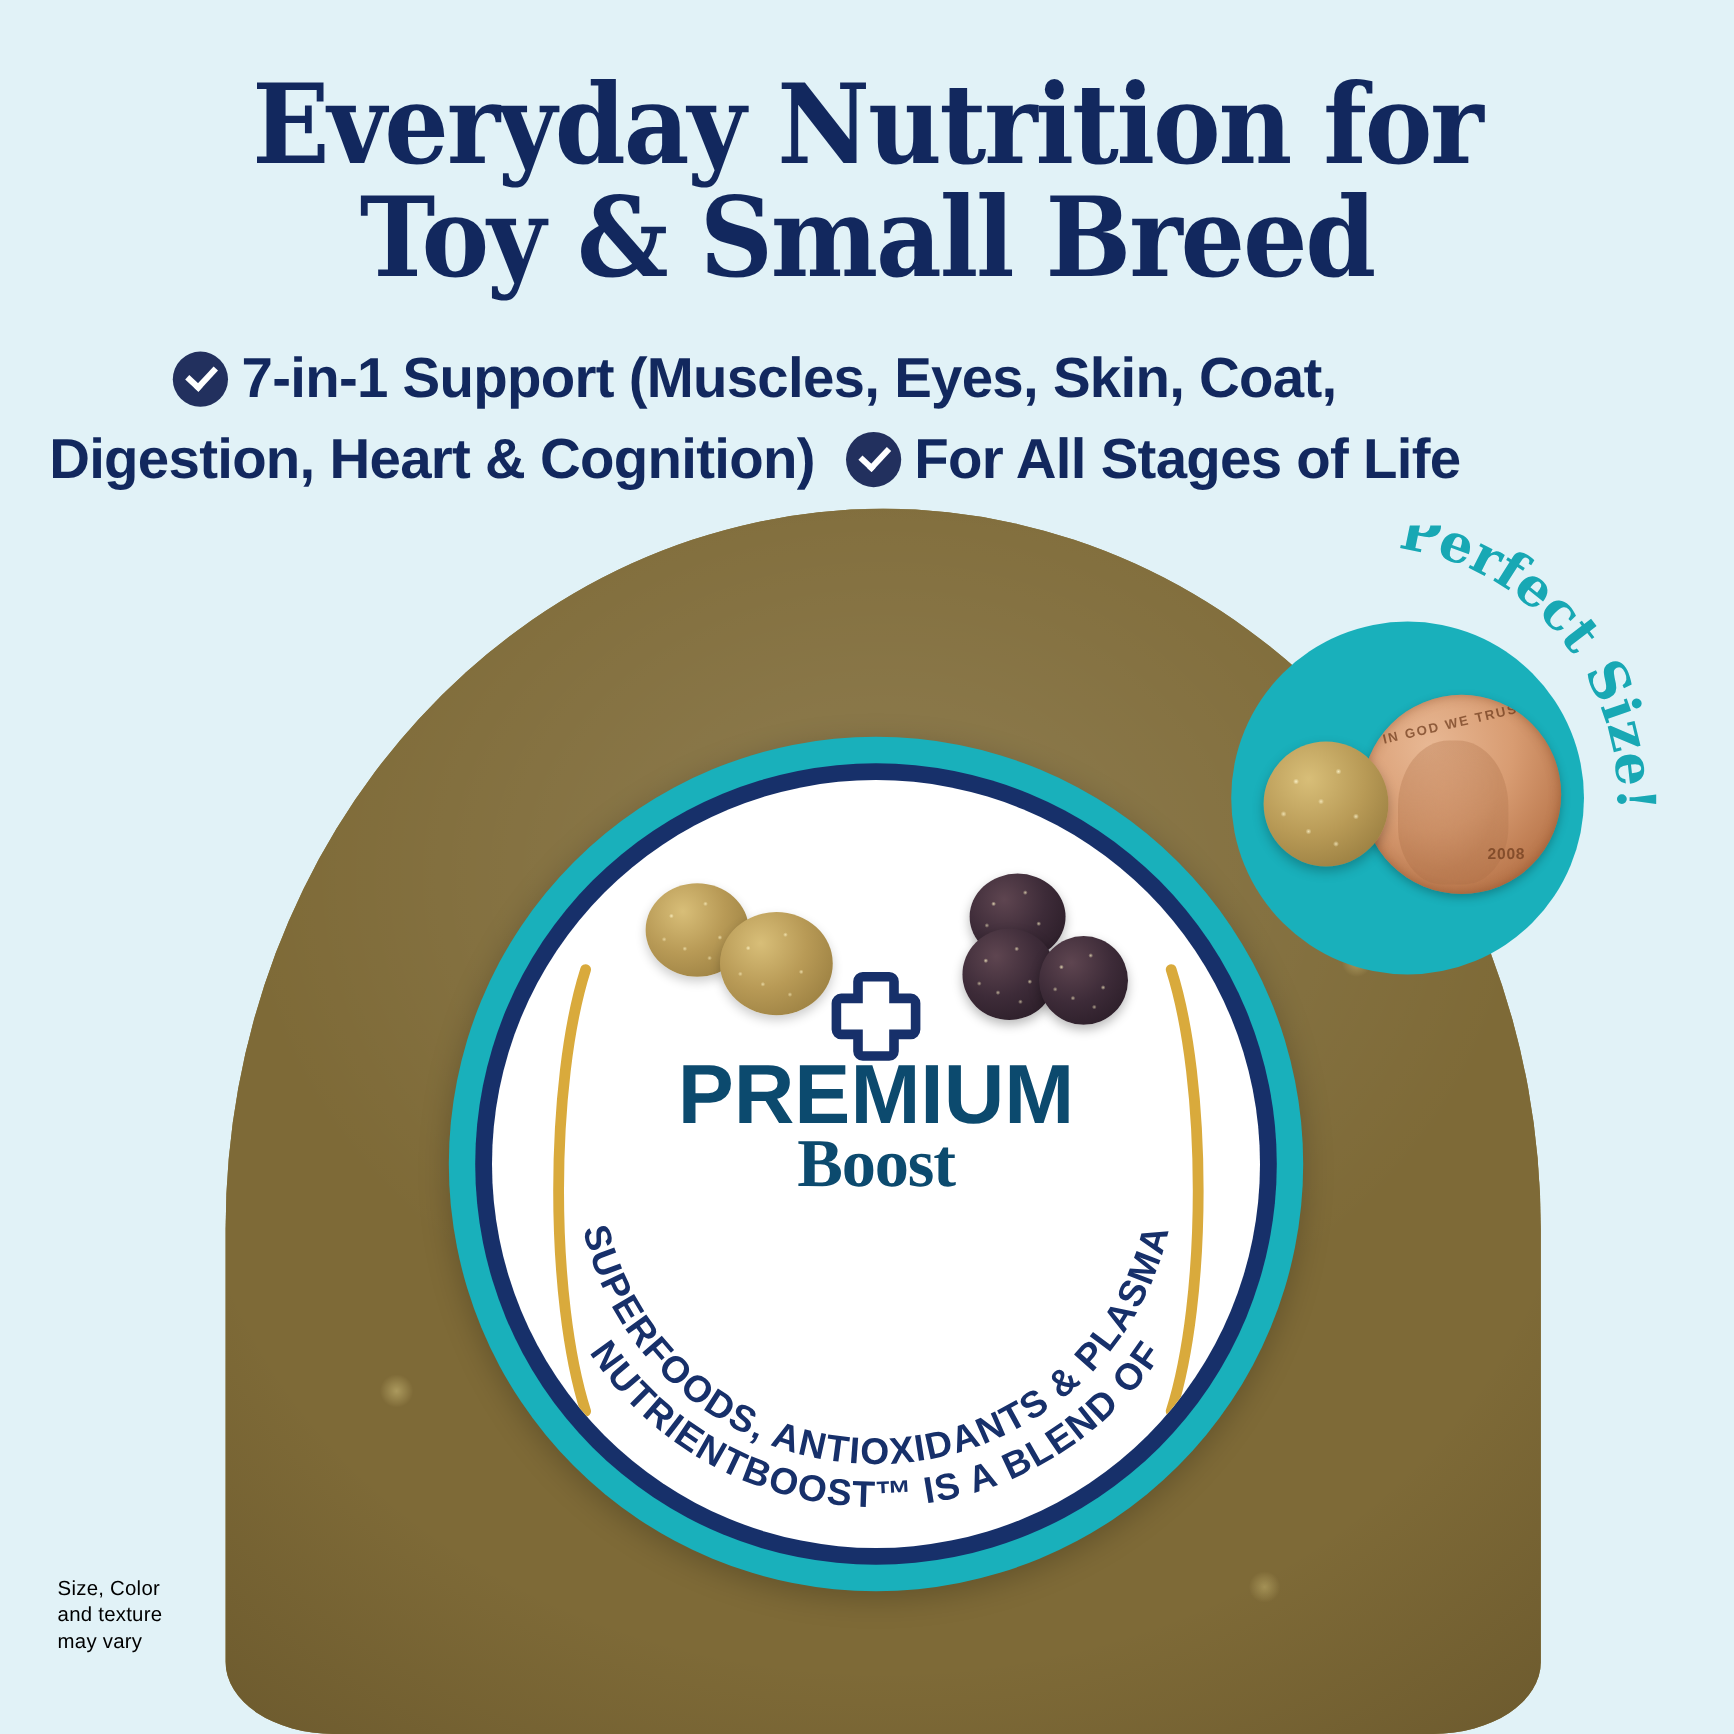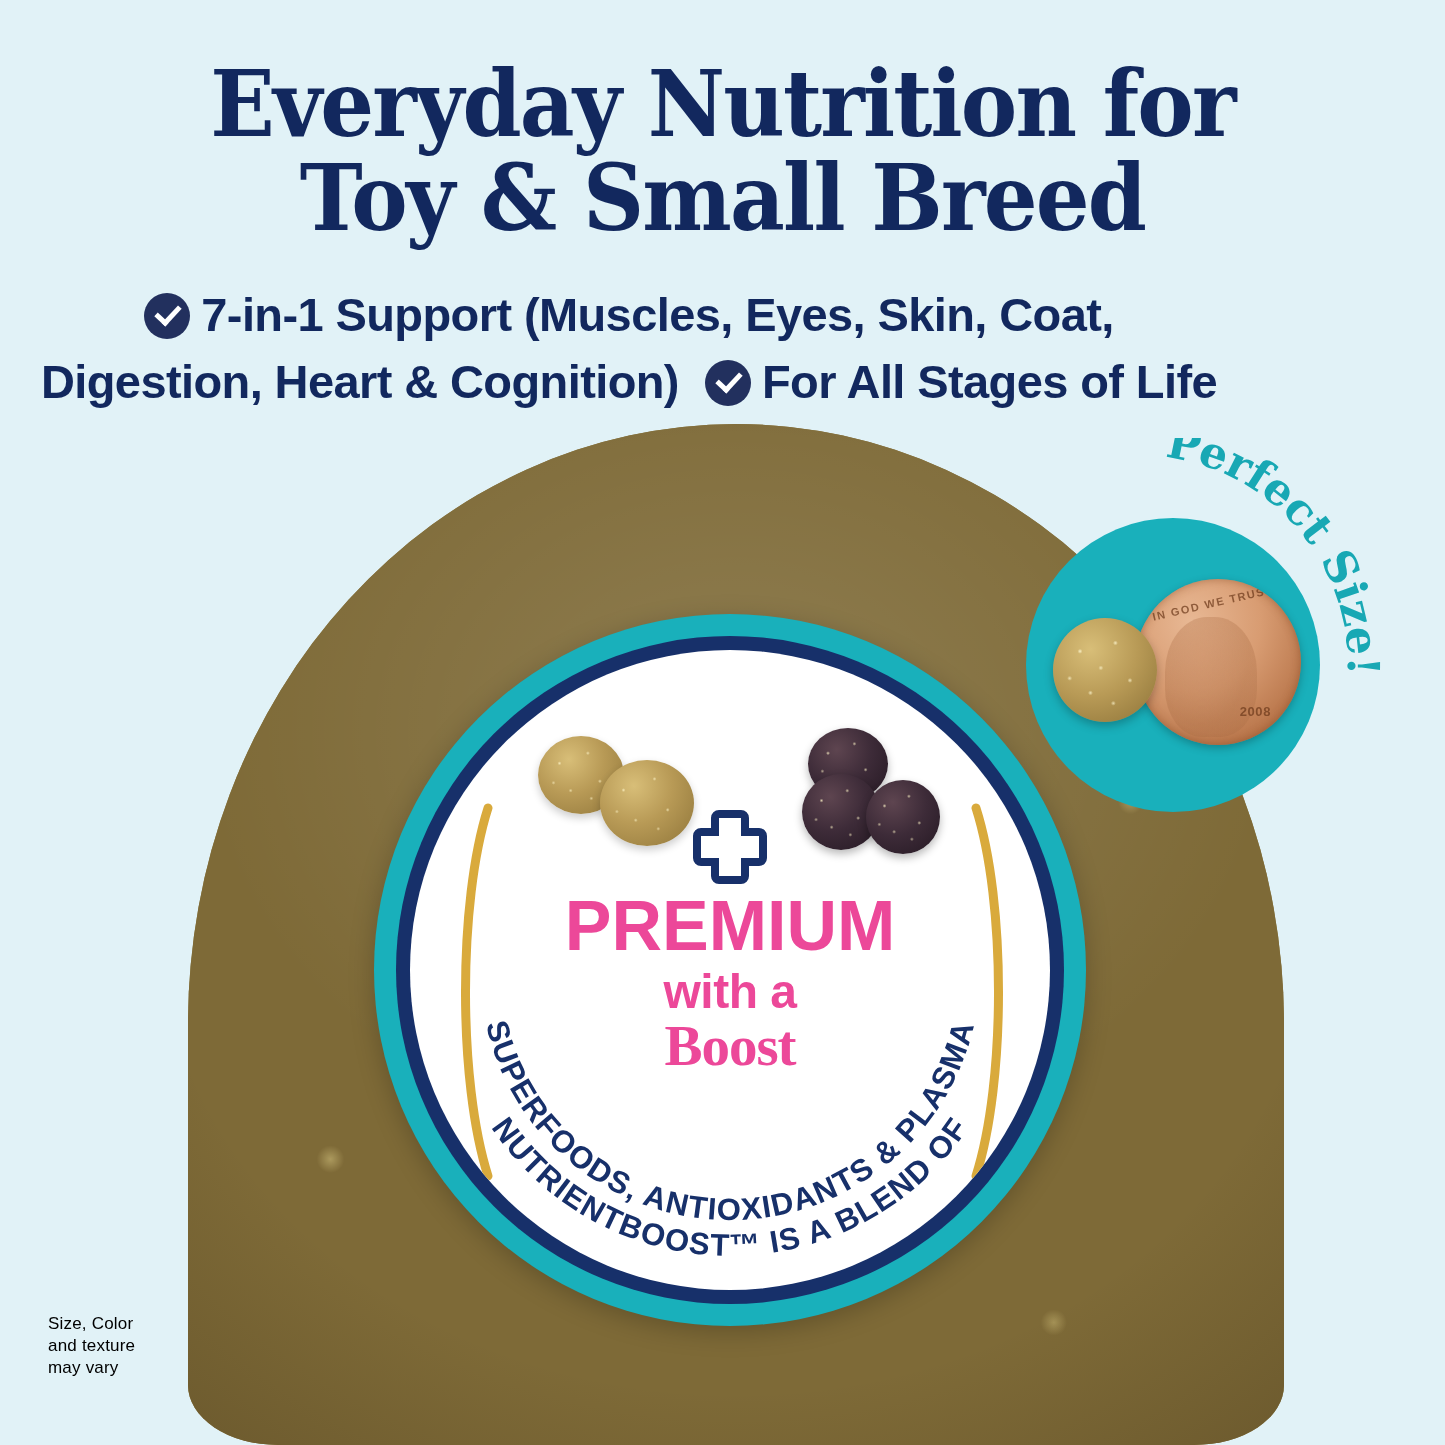--- a/index.html
+++ b/index.html
@@ -244,22 +244,21 @@
     left: 50%;
     top: 86px;
     transform: translateX(-50%);
   }
   .badge-text {
     position: absolute;
     left: 0;
     top: 228px;
     width: 100%;
     text-align: center;
-    color: #ec4899;
-    margin-top: 14px;
+    color: #0c4a6e;
   }
   .bt-premium, .bt-kibble {
     display: block;
     font-size: 70px;
     font-weight: bold;
     line-height: 0.99;
     letter-spacing: 0px;
   }
   .bt-with {
     display: block;
@@ -434,21 +433,20 @@
         <div class="bk dark" style="left:398px; top:6px; width:80px; height:72px;"></div>
         <div class="bk dark" style="left:392px; top:52px; width:78px; height:76px;"></div>
         <div class="bk dark" style="left:456px; top:58px; width:74px; height:74px;"></div>
         <svg class="plus-icon" width="78" height="78" viewBox="0 0 78 78">
           <path d="M28 6 h22 a4 4 0 0 1 4 4 v14 h14 a4 4 0 0 1 4 4 v22 a4 4 0 0 1 -4 4 h-14 v14 a4 4 0 0 1 -4 4 h-22 a4 4 0 0 1 -4 -4 v-14 h-14 a4 4 0 0 1 -4 -4 v-22 a4 4 0 0 1 4 -4 h14 v-14 a4 4 0 0 1 4 -4 z" fill="none" stroke="#17306a" stroke-width="8"></path>
         </svg>
       </div>
 
       <div class="badge-text">
         <span class="bt-premium">PREMIUM</span>
-        <span class="bt-with">with a</span>
         <span class="bt-boost">Boost</span>
       </div>
 
       <svg class="curved-text" viewBox="0 0 640 640">
         <defs>
           <path id="arcOuter" d="M 34 320 A 286 286 0 0 0 606 320"></path>
           <path id="arcInner" d="M 70 320 A 250 250 0 0 0 570 320"></path>
         </defs>
         <text font-size="31" letter-spacing="1.2">
           <textPath href="#arcOuter" startOffset="50%" text-anchor="middle">NUTRIENTBOOST™ IS A BLEND OF</textPath>

